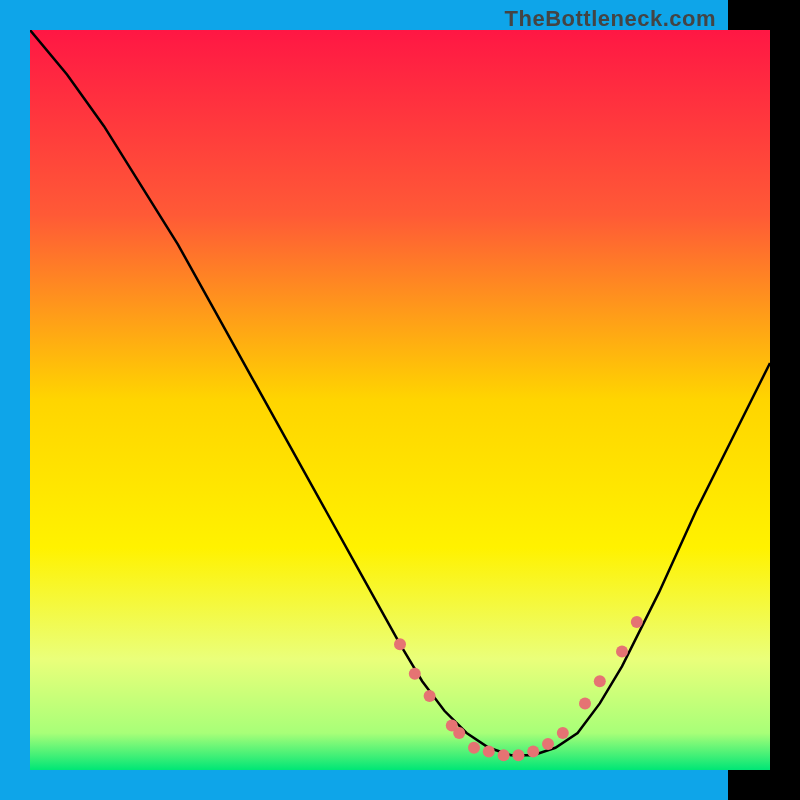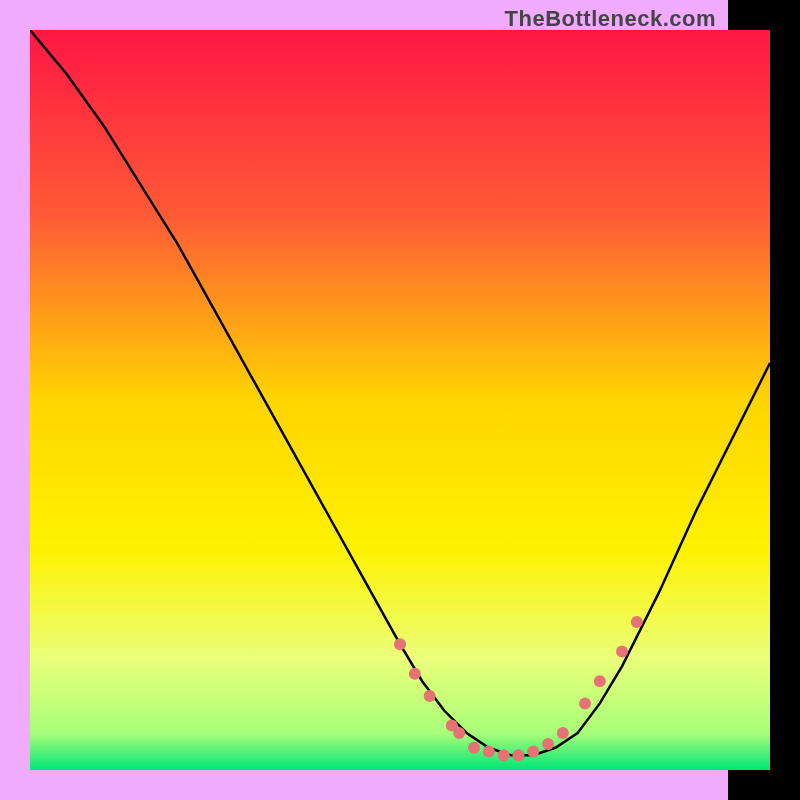--- a/index.html
+++ b/index.html
@@ -7,21 +7,21 @@
     padding: 0;
     background: #000;
     width: 800px;
     height: 800px;
     overflow: hidden;
     font-family: Arial, sans-serif;
   }
   .outer {
     width: 728px;
     height: 800px;
-    background: #f0abfc;
+    background: #0ea5e9;
     position: relative;
   }
   .watermark {
     position: absolute;
     top: 6px;
     right: 12px;
     color: #444;
     font-size: 22px;
     font-weight: bold;
     letter-spacing: 0.5px;

